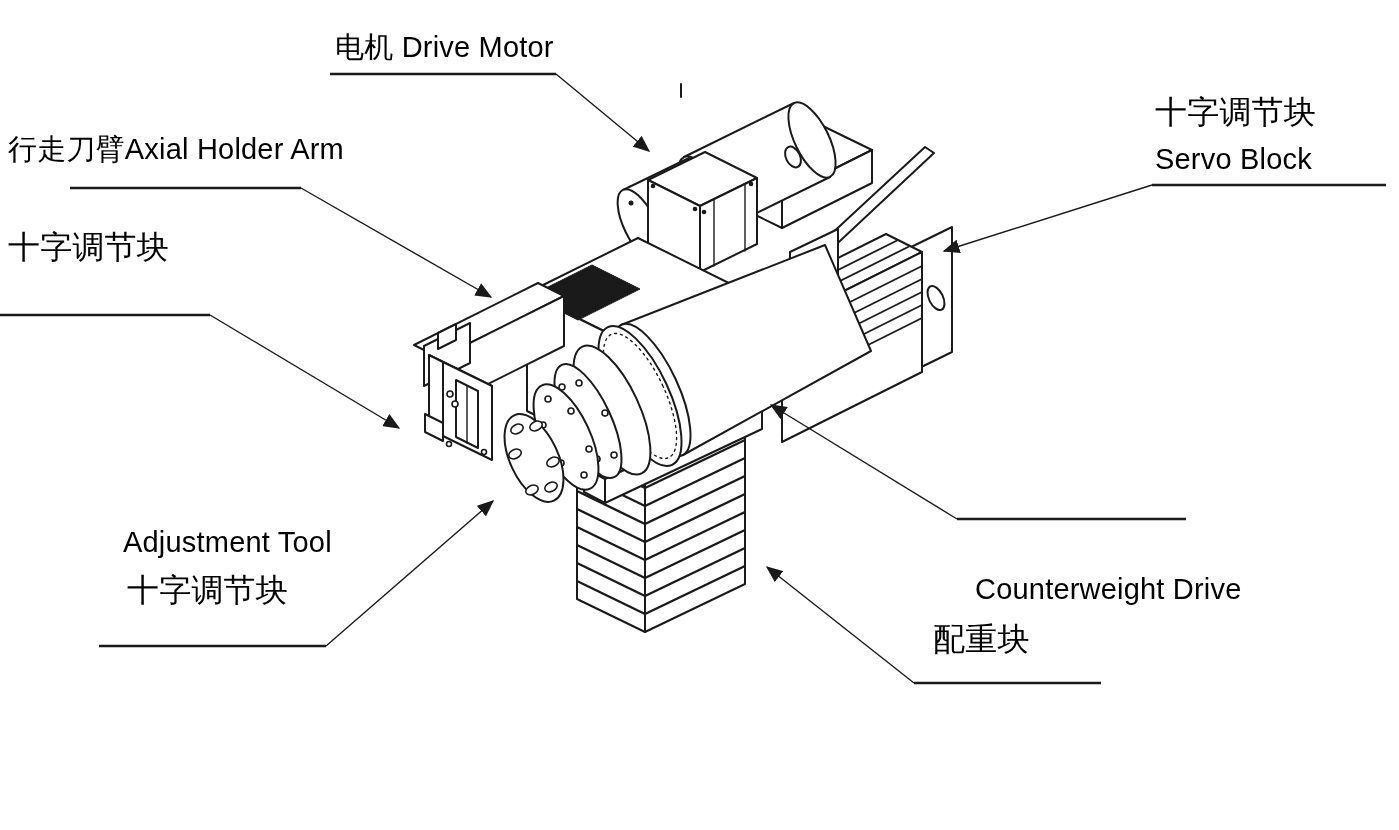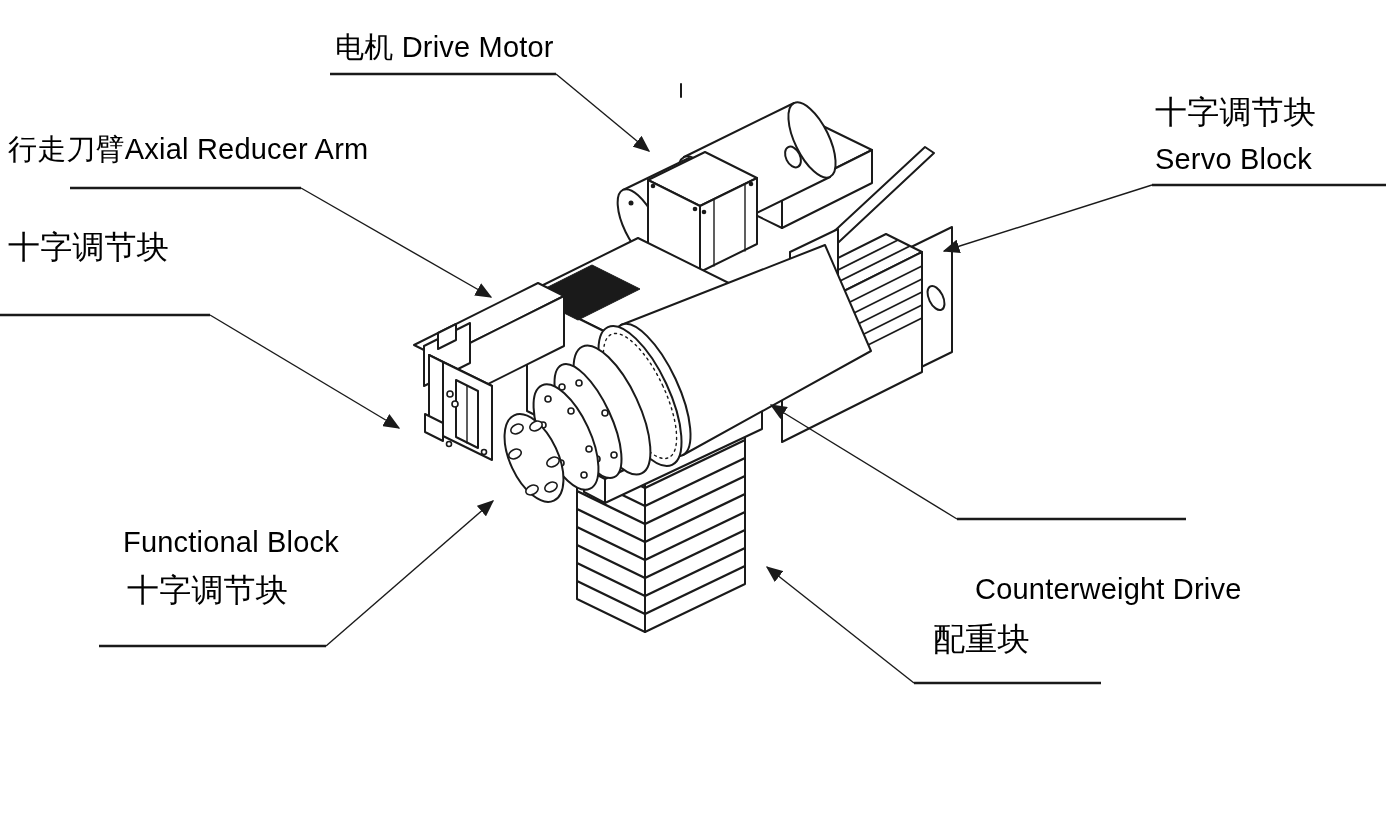--- a/index.html
+++ b/index.html
@@ -212,25 +212,25 @@
       <line class="under" x1="957" y1="519" x2="1186" y2="519"></line>
       <path class="leader" d="M957,519 L771,405"></path>
 
       <line class="under" x1="914" y1="683" x2="1101" y2="683"></line>
       <path class="leader" d="M914,683 L767,567"></path>
     </g>
   </svg>
 
   <div class="label" style="left:335px;top:32px">电机 Drive Motor</div>
 
-  <div class="label" style="left:8px;top:134px">行走刀臂Axial Reducer Arm</div>
+  <div class="label" style="left:8px;top:134px">行走刀臂Axial Holder Arm</div>
 
   <div class="label zh" style="left:8px;top:230px">十字调节块</div>
 
-  <div class="label" style="left:123px;top:527px">Functional Block</div>
+  <div class="label" style="left:123px;top:527px">Adjustment Tool</div>
   <div class="label zh" style="left:127px;top:573px">十字调节块</div>
 
   <div class="label zh" style="left:1155px;top:95px">十字调节块</div>
   <div class="label" style="left:1155px;top:144px">Servo Block</div>
 
 
   <div class="label" style="left:975px;top:574px">Counterweight Drive</div>
   <div class="label zh" style="left:933px;top:622px">配重块</div>
 
 </div>

